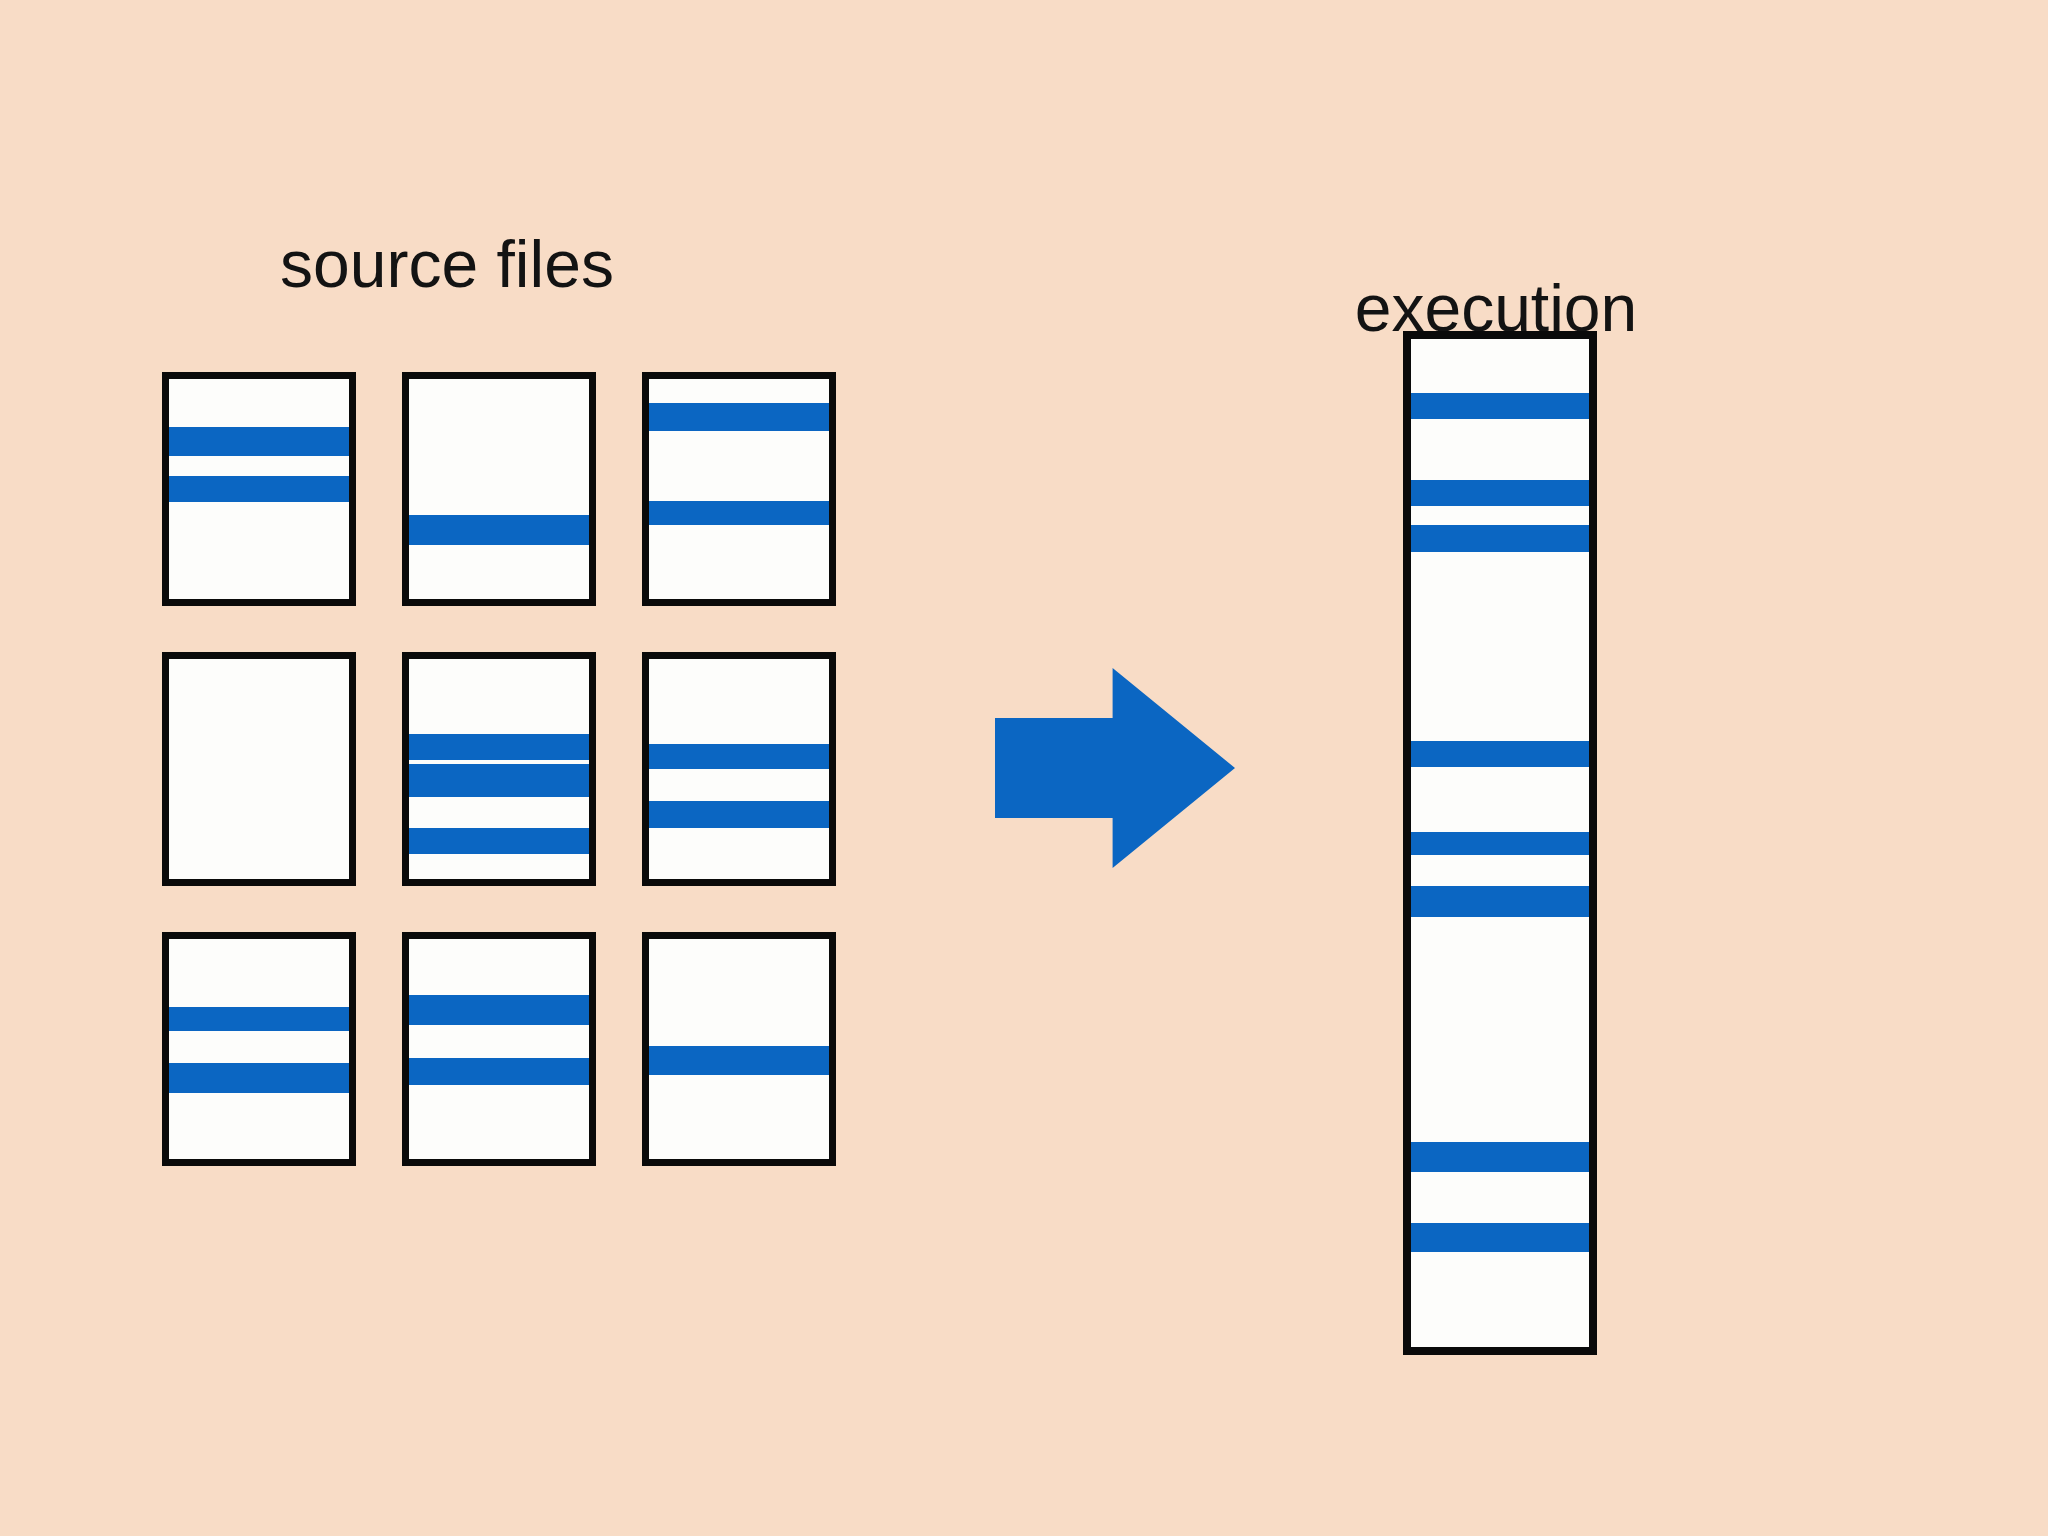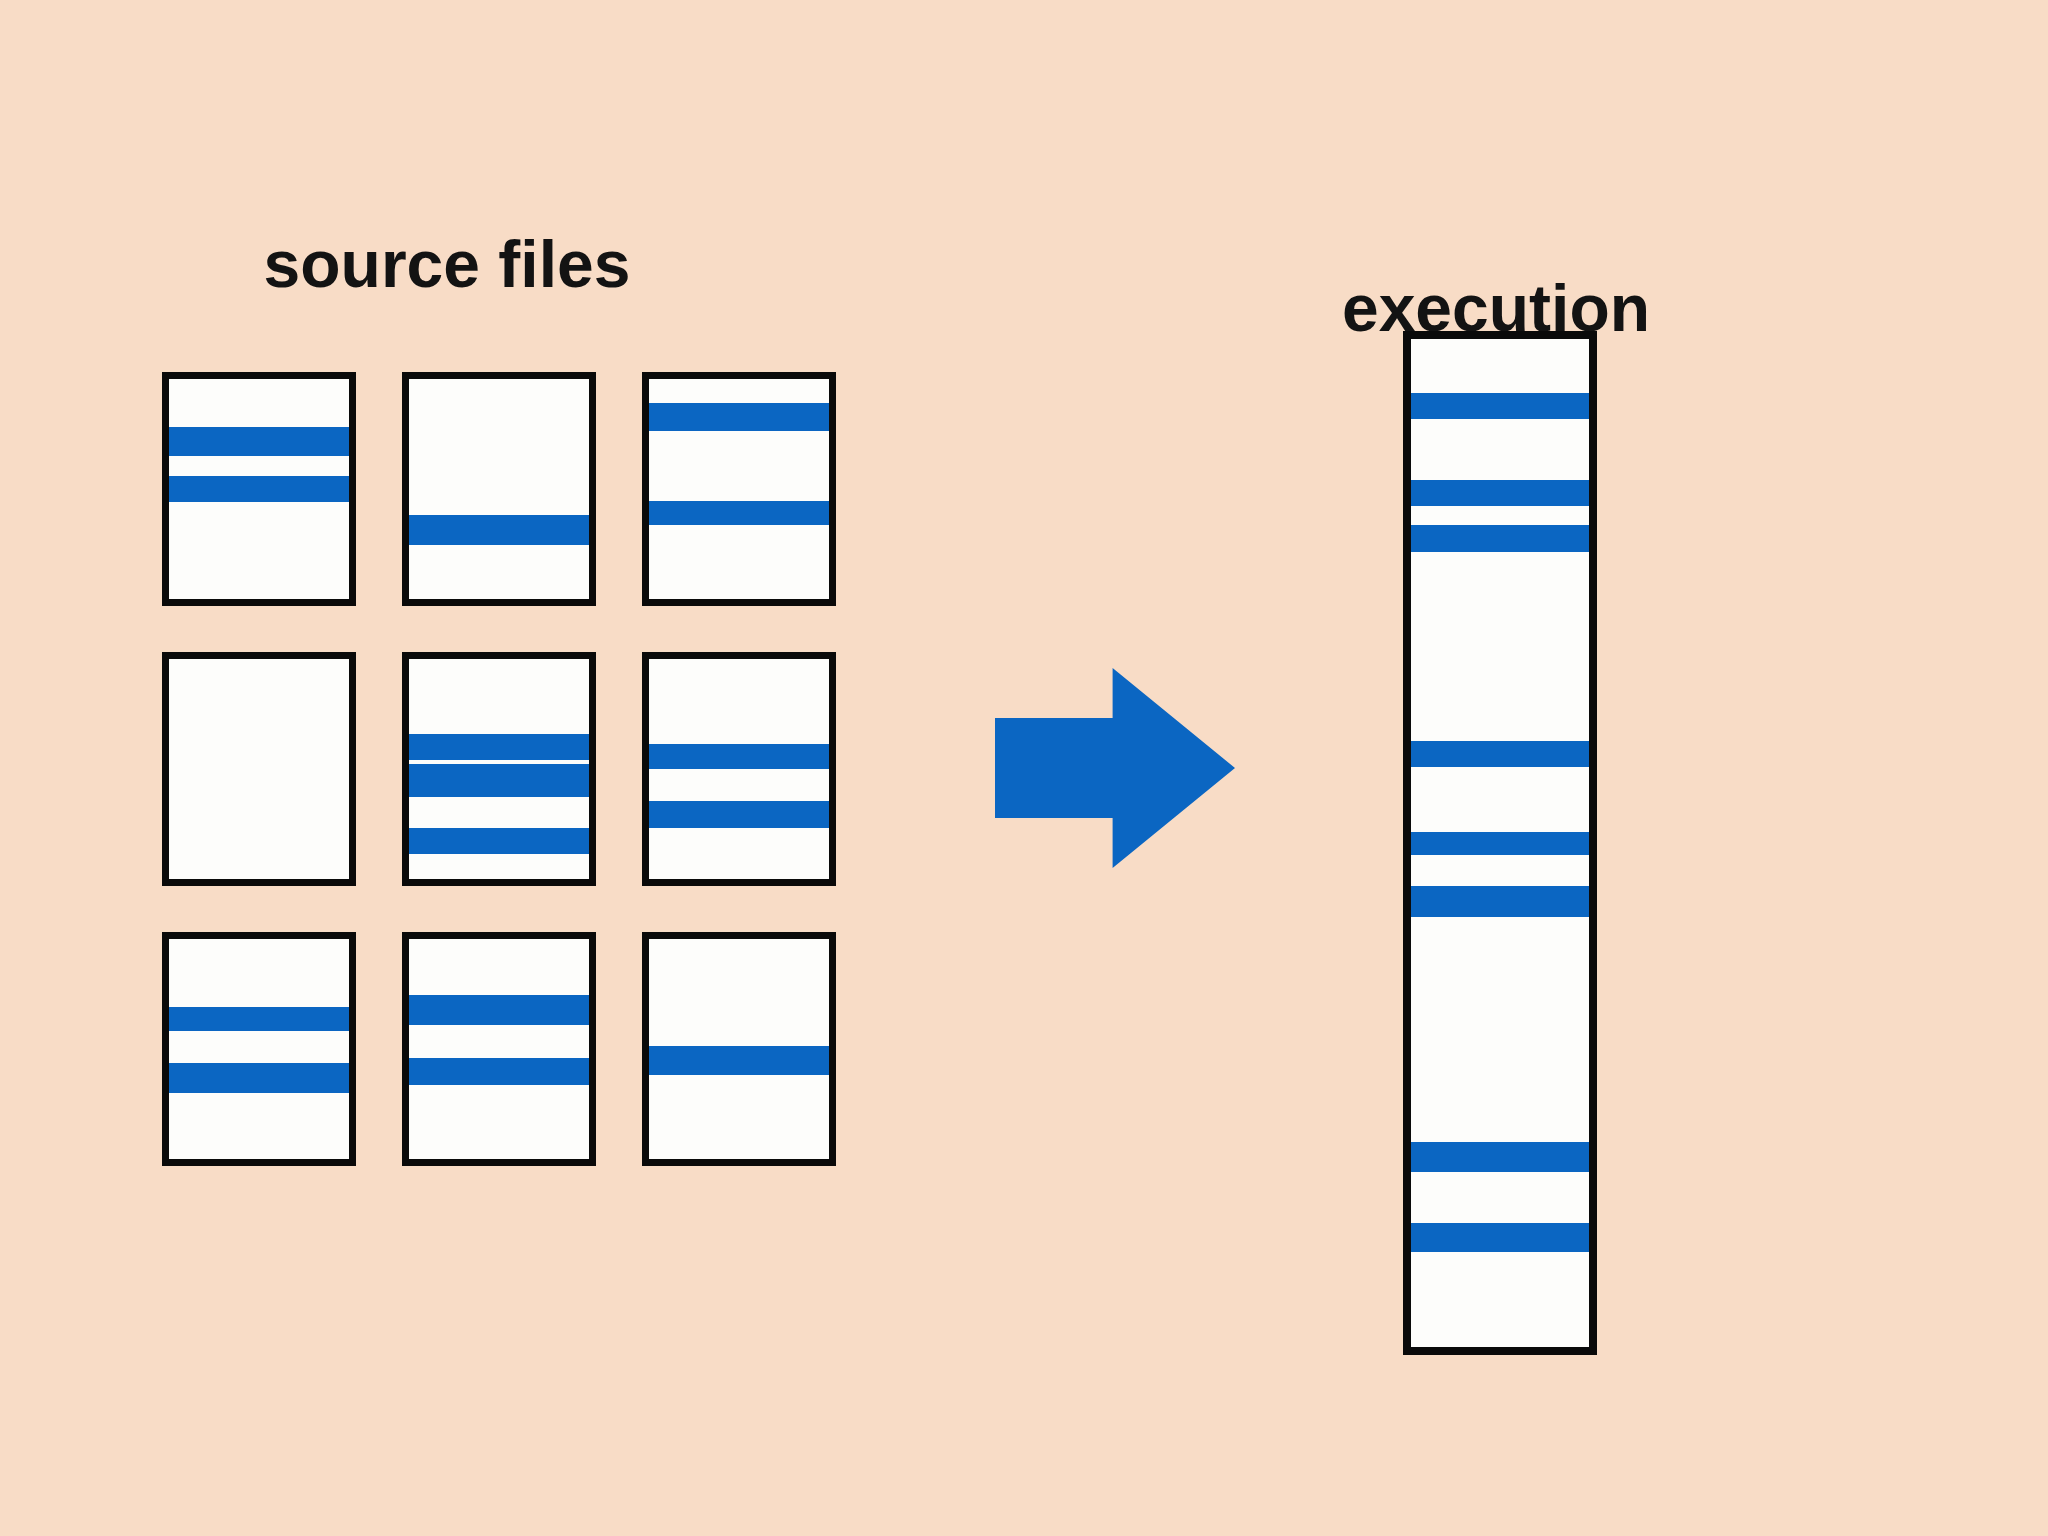--- a/index.html
+++ b/index.html
@@ -10,21 +10,20 @@
     width: 2048px;
     height: 1536px;
     overflow: hidden;
     font-family: "Liberation Sans", sans-serif;
   }
   .canvas {
     position: relative;
     width: 2048px;
     height: 1536px;
     background: var(--bg, #F8DCC6);
-    font-weight: bold;
   }
   .title {
     position: absolute;
     transform: translateX(-50%);
     font-size: 66px;
     line-height: 1.1;
     color: var(--text, #131313);
     white-space: nowrap;
     letter-spacing: 0px;
   }

